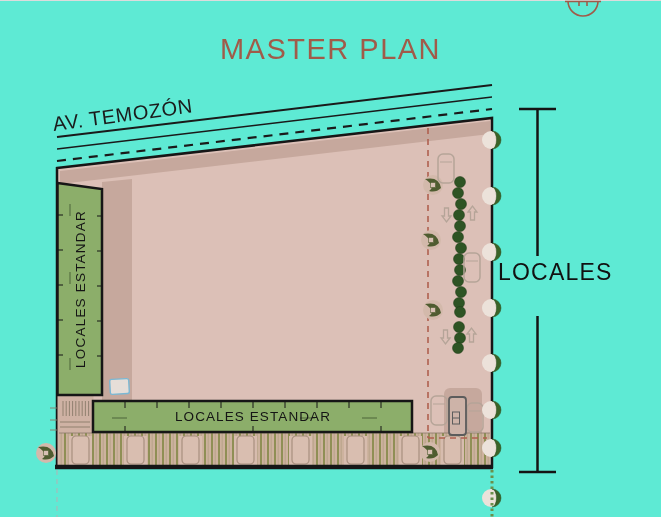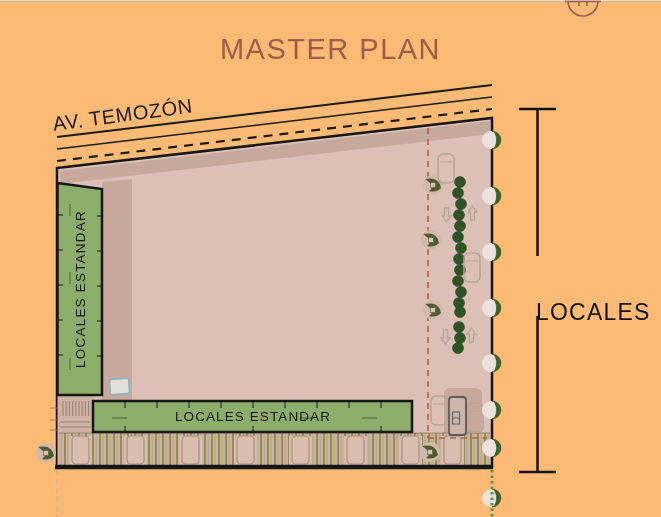--- a/index.html
+++ b/index.html
@@ -1,18 +1,18 @@
 <!DOCTYPE html>
 <html><head>
 <meta charset="utf-8">
 <style>
   html,body{margin:0;padding:0;background:#ffffff;}
   .stage{
     position:relative;width:661px;height:517px;overflow:hidden;
-    background:#fdba74;font-family:"Liberation Sans",sans-serif;
+    background:#5eead4;font-family:"Liberation Sans",sans-serif;
   }
   .top-hairline{position:absolute;left:0;top:0;width:100%;height:1px;background:#dcdcdc;}
   .plan-svg{position:absolute;left:0;top:0;}
   .page-title{
     position:absolute;left:0;top:33px;width:661px;text-align:center;
     font-size:29px;font-weight:500;letter-spacing:1.5px;color:#a05b49;
   }
   .logo{position:absolute;left:560px;top:0;}
   .road-label{
     position:absolute;left:53px;top:113px;
@@ -23,21 +23,21 @@
     position:absolute;left:80px;top:289px;
     transform:translate(-50%,-50%) rotate(-90deg);
     font-size:13.5px;letter-spacing:1.2px;color:#151515;white-space:nowrap;
   }
   .bottom-building-label{
     position:absolute;left:253px;top:416px;
     transform:translate(-50%,-50%);
     font-size:13.5px;letter-spacing:1.1px;color:#151515;white-space:nowrap;
   }
   .annotation{
-    position:absolute;left:536px;top:261px;color:#111;line-height:1.04;white-space:nowrap;margin-top:40px;
+    position:absolute;left:498px;top:261px;color:#111;line-height:1.04;white-space:nowrap;
   }
   .annotation .line1{font-size:23px;font-weight:400;letter-spacing:1.2px;}
   .annotation .line2{font-size:21px;font-weight:700;letter-spacing:0.4px;}
 </style>
 </head>
 <body>
 
 <div class="stage">
   <div class="top-hairline"></div>
 

